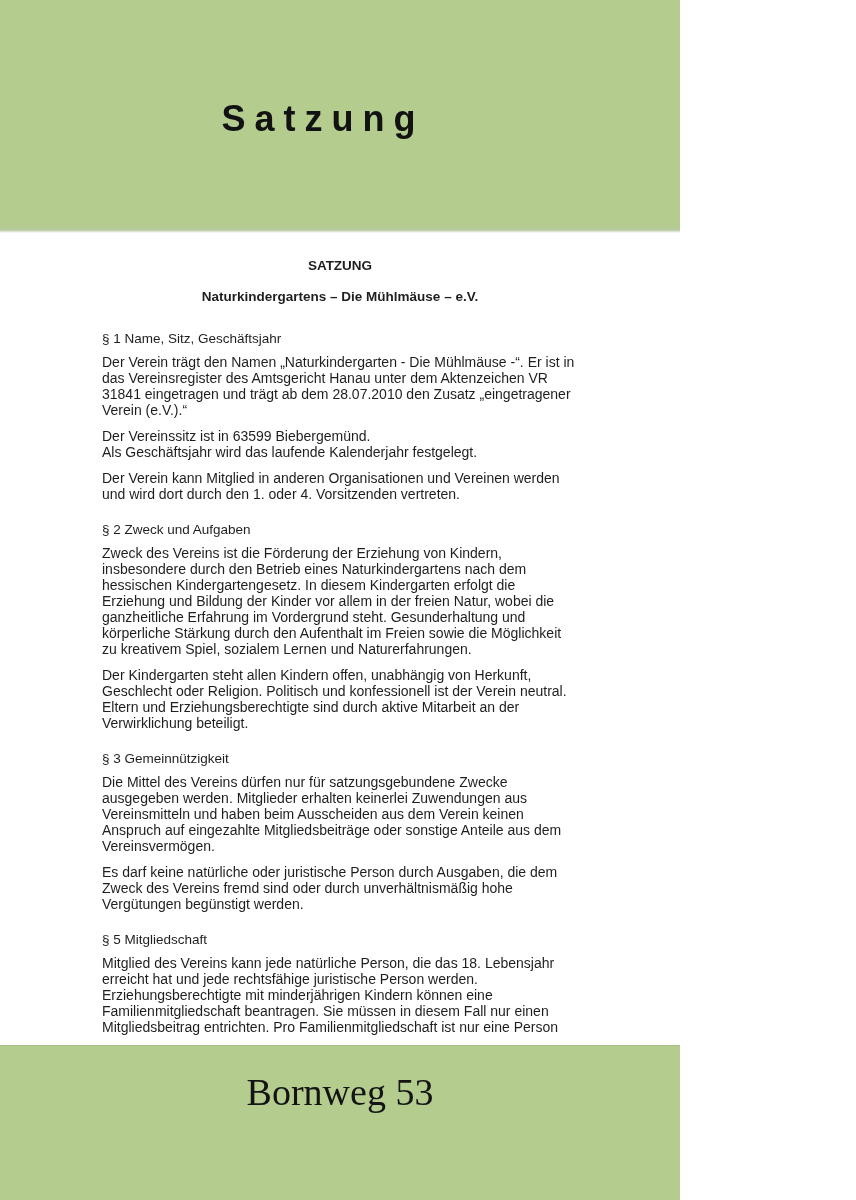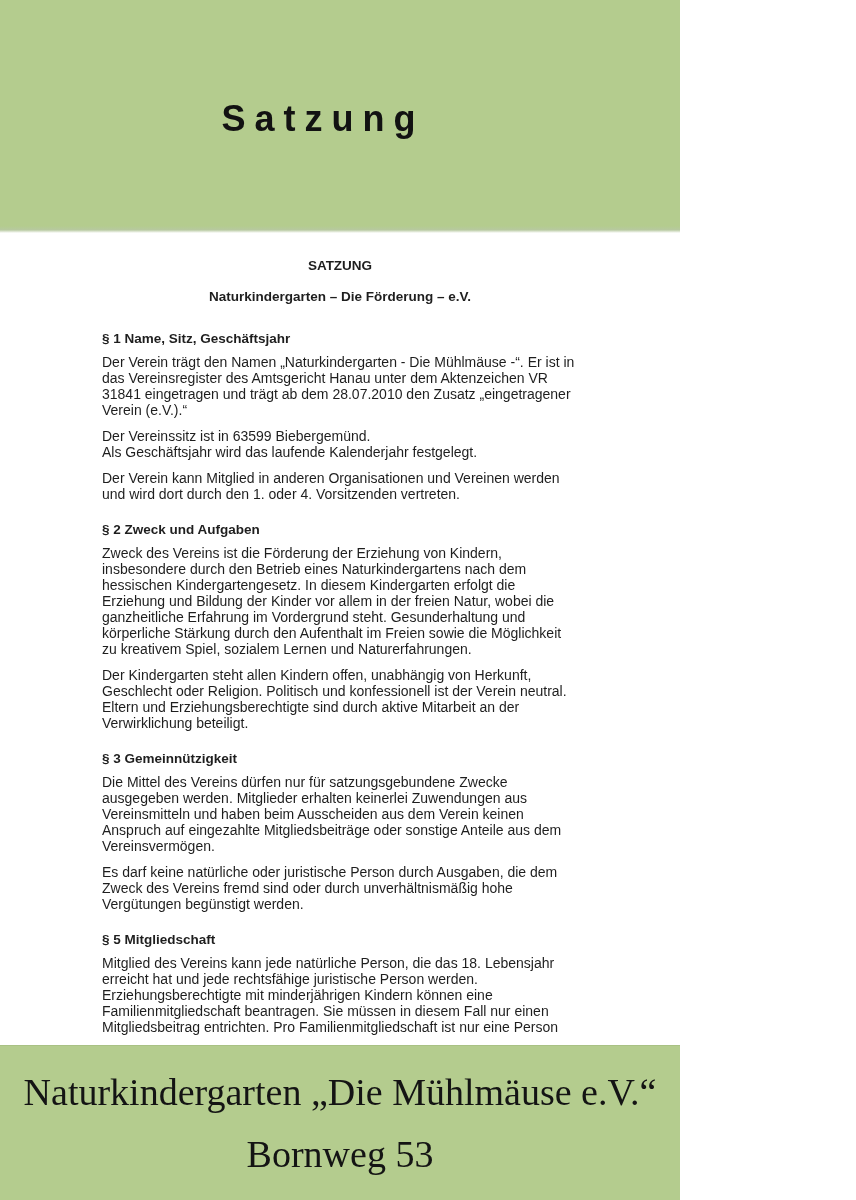--- a/index.html
+++ b/index.html
@@ -45,21 +45,21 @@
     text-align: center; font-weight: bold;
     font-size: 13.5px; line-height: 16px;
     margin: 0 0 15px 0;
   }
   .doc-subtitle {
     text-align: center; font-weight: bold;
     font-size: 13.5px; line-height: 16px;
     margin: 0;
   }
   .sec-heading {
-    font-weight: bold;
+    font-weight: normal;
     font-size: 13.5px; line-height: 16px;
     margin: 20px 0 7px 0;
   }
   .sec-heading.first { margin-top: 26px; }
   .doc p {
     font-size: 14px; line-height: 16px;
     margin: 0 0 10px 0;
     white-space: pre-line;
   }
 
@@ -91,21 +91,21 @@
 <div class="page">
 
   <div class="band-top">
     <div class="header-title">Satzung</div>
   </div>
 
   <div class="doc">
     <div class="doc-inner">
 
       <div class="doc-title">SATZUNG</div>
-      <div class="doc-subtitle">Naturkindergarten – Die Förderung – e.V.</div>
+      <div class="doc-subtitle">Naturkindergartens – Die Mühlmäuse – e.V.</div>
 
       <div>
         <div class="sec-heading first">§ 1 Name, Sitz, Geschäftsjahr</div>
         <p>Der Verein trägt den Namen „Naturkindergarten - Die Mühlmäuse -“. Er ist in das Vereinsregister des Amtsgericht Hanau unter dem Aktenzeichen VR 31841 eingetragen und trägt ab dem 28.07.2010 den Zusatz „eingetragener Verein (e.V.).“</p>
         <p>Der Vereinssitz ist in 63599 Biebergemünd.
 Als Geschäftsjahr wird das laufende Kalenderjahr festgelegt.</p>
         <p>Der Verein kann Mitglied in anderen Organisationen und Vereinen werden und wird dort durch den 1. oder 4. Vorsitzenden vertreten.</p>
       </div>
 
       <div>
@@ -123,19 +123,18 @@
       <div>
         <div class="sec-heading">§ 5 Mitgliedschaft</div>
         <p>Mitglied des Vereins kann jede natürliche Person, die das 18. Lebensjahr erreicht hat und jede rechtsfähige juristische Person werden. Erziehungsberechtigte mit minderjährigen Kindern können eine Familienmitgliedschaft beantragen. Sie müssen in diesem Fall nur einen Mitgliedsbeitrag entrichten. Pro Familienmitgliedschaft ist nur eine Person</p>
       </div>
 
     </div>
   </div>
 
   <div class="band-bottom">
     <div class="footer-lines">
-      <div class="footer-line">Naturkindergarten „Die Mühlmäuse e.V.“</div>
       <div class="footer-line">Bornweg 53</div>
 
     </div>
   </div>
 
 </div>
 
 </body></html>

